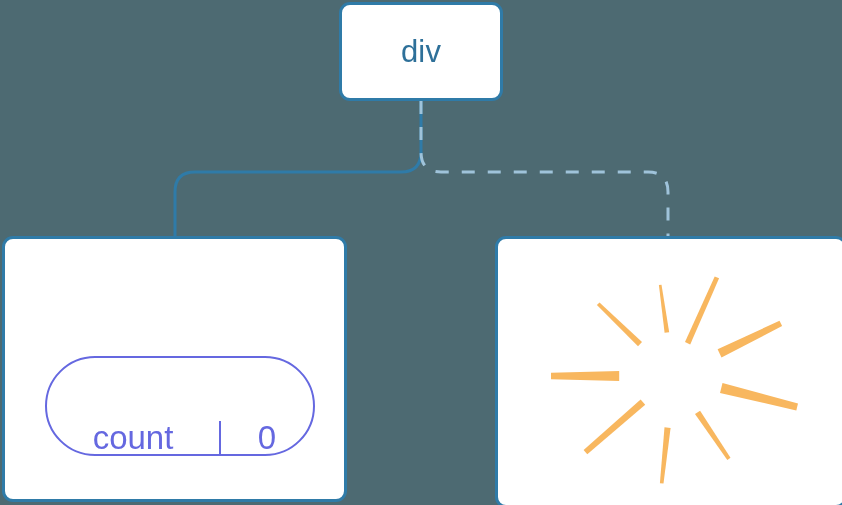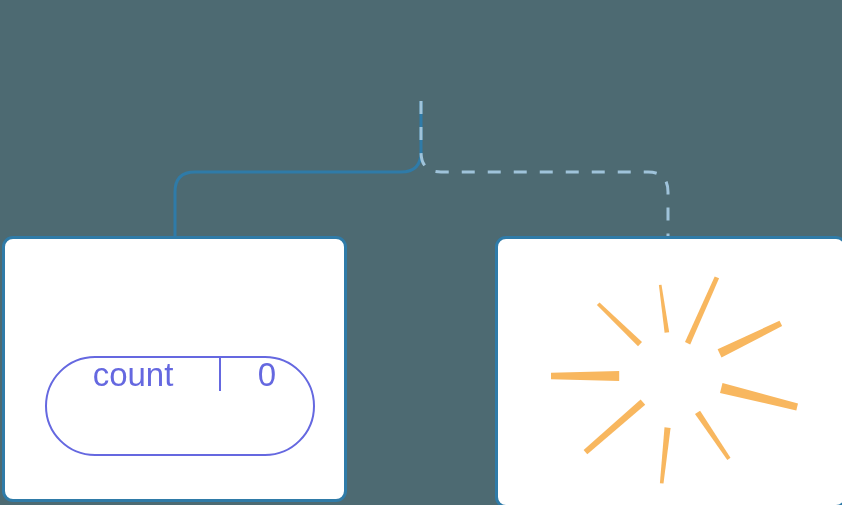--- a/index.html
+++ b/index.html
@@ -77,21 +77,21 @@
   #state-pill {
     position: absolute;
     left: 40px;
     top: 117px;
     width: 270px;
     height: 100px;
     border: 2px solid #6568e0;
     border-radius: 50px;
     box-sizing: border-box;
     display: flex;
-    align-items: flex-start;
+    align-items: flex-end;
   }
   #state-key {
     flex: 0 0 174px;
     display: flex;
     align-items: center;
     justify-content: center;
     border-right: 2px solid #6568e0;
     box-sizing: border-box;
   }
   #state-value {
@@ -126,20 +126,23 @@
 </head>
 <body>
 
 <div id="stage">
 
   <svg id="edges" viewBox="0 0 842 505" width="842" height="505">
     <path d="M 421 101 L 421 152 Q 421 172 401 172 L 195 172 Q 175 172 175 192 L 175 238" fill="none" stroke="#2f7ba8" stroke-width="3" stroke-linecap="butt"></path>
     <path d="M 421 101 L 421 152 Q 421 172 441 172 L 648 172 Q 668 172 668 192 L 668 238" fill="none" stroke="#9fc3da" stroke-width="3" stroke-linecap="butt" stroke-dasharray="13 13"></path>
   </svg>
 
+  <div class="card" id="node-div">
+    <span class="node-title">div</span>
+  </div>
 
   <div class="card" id="node-counter">
 
     <div id="state-pill">
       <div id="state-key">
         <span class="pill-text">count</span>
       </div>
       <div id="state-value">
         <span class="pill-text">0</span>
       </div>

